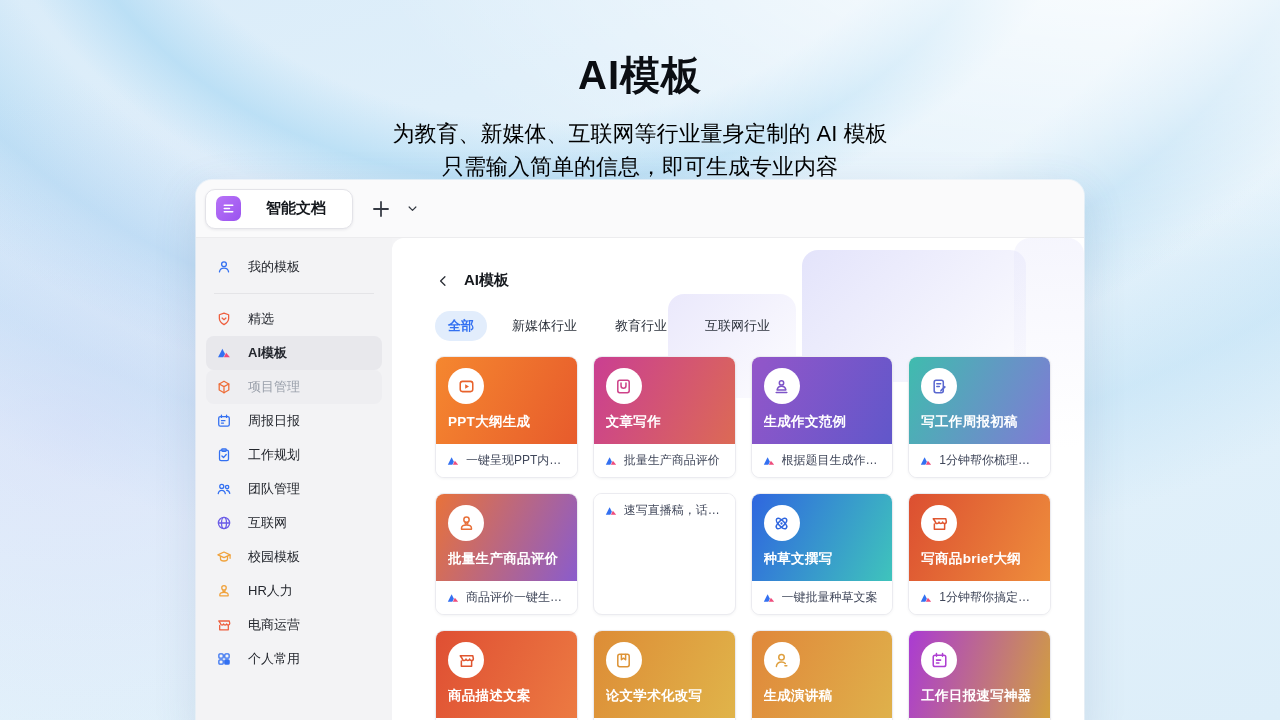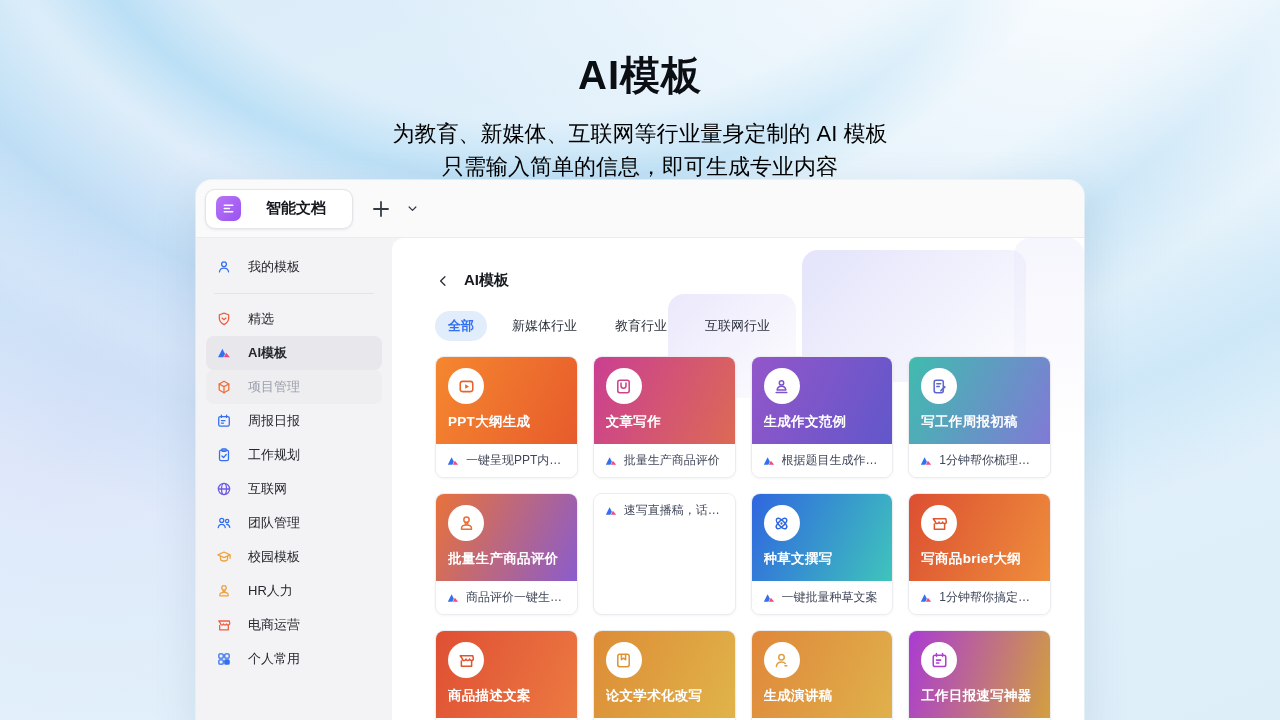--- a/index.html
+++ b/index.html
@@ -176,39 +176,39 @@
         <span class="side-icon" style="color: rgb(51, 112, 241);">
             <svg viewBox="0 0 20 20" fill="none" stroke="currentColor" stroke-width="1.6" stroke-linecap="round" stroke-linejoin="round">
               <rect x="4.4" y="4" width="11.2" height="13" rx="2"></rect>
               <rect x="7.2" y="2.4" width="5.6" height="3" rx="1"></rect>
               <path d="M7.4 11.2l2 2 3.4-3.8"></path>
             </svg>
           </span>
         <span>工作规划</span>
       </div>
       <div class="side-item">
-        <span class="side-icon" style="color: rgb(107, 92, 231);">
-            <svg viewBox="0 0 20 20" fill="none" stroke="currentColor" stroke-width="1.6" stroke-linecap="round" stroke-linejoin="round">
-              <circle cx="10" cy="10" r="7"></circle>
-              <ellipse cx="10" cy="10" rx="3.1" ry="7"></ellipse>
-              <path d="M3 10h14"></path>
-            </svg>
-          </span>
-        <span>互联网</span>
-      </div>
-      <div class="side-item">
         <span class="side-icon" style="color: rgb(51, 112, 241);">
             <svg viewBox="0 0 20 20" fill="none" stroke="currentColor" stroke-width="1.6" stroke-linecap="round" stroke-linejoin="round">
               <circle cx="7.2" cy="6.8" r="2.5"></circle>
               <path d="M2.8 15.8c.4-2.7 2.2-4.2 4.4-4.2s4 1.5 4.4 4.2"></path>
               <circle cx="13.9" cy="7.6" r="2.1"></circle>
               <path d="M13.4 11.8c2 .1 3.4 1.5 3.8 3.6"></path>
             </svg>
           </span>
         <span>团队管理</span>
+      </div>
+      <div class="side-item">
+        <span class="side-icon" style="color: rgb(107, 92, 231);">
+            <svg viewBox="0 0 20 20" fill="none" stroke="currentColor" stroke-width="1.6" stroke-linecap="round" stroke-linejoin="round">
+              <circle cx="10" cy="10" r="7"></circle>
+              <ellipse cx="10" cy="10" rx="3.1" ry="7"></ellipse>
+              <path d="M3 10h14"></path>
+            </svg>
+          </span>
+        <span>互联网</span>
       </div>
       <div class="side-item">
         <span class="side-icon" style="color: rgb(240, 162, 60);">
             <svg viewBox="0 0 20 20" fill="none" stroke="currentColor" stroke-width="1.6" stroke-linecap="round" stroke-linejoin="round">
               <path d="M10 3.8L2.4 7.3 10 10.8l7.6-3.5z"></path>
               <path d="M5.6 9.2v3.4c0 1.3 2 2.4 4.4 2.4s4.4-1.1 4.4-2.4V9.2"></path>
               <path d="M17.6 7.6v4"></path>
             </svg>
           </span>
         <span>校园模板</span>

